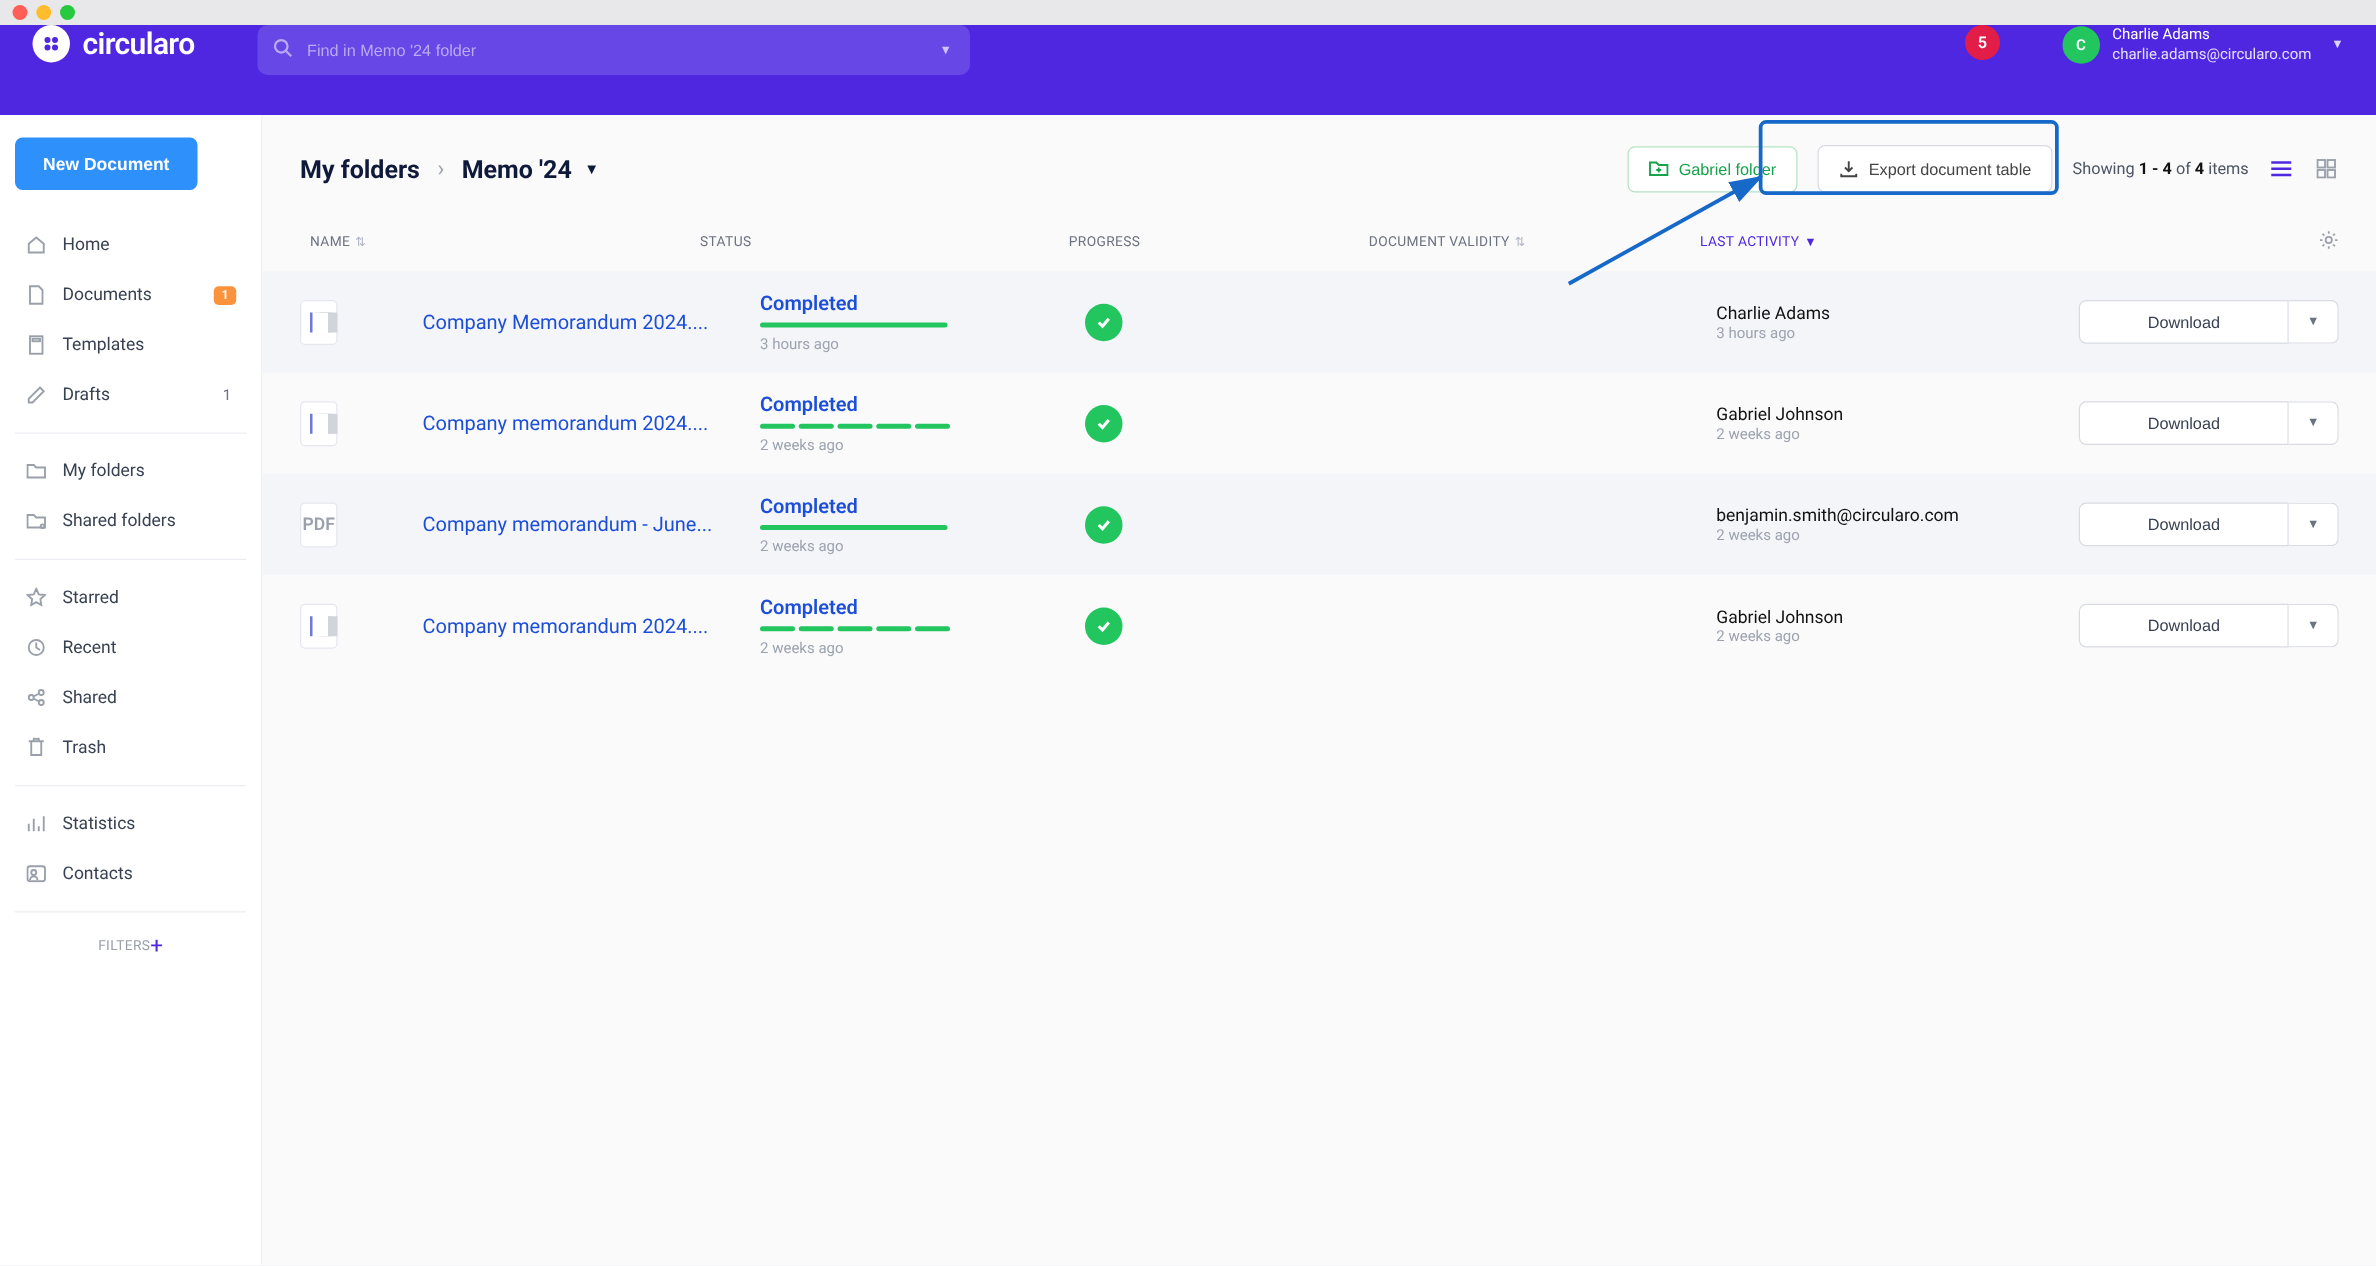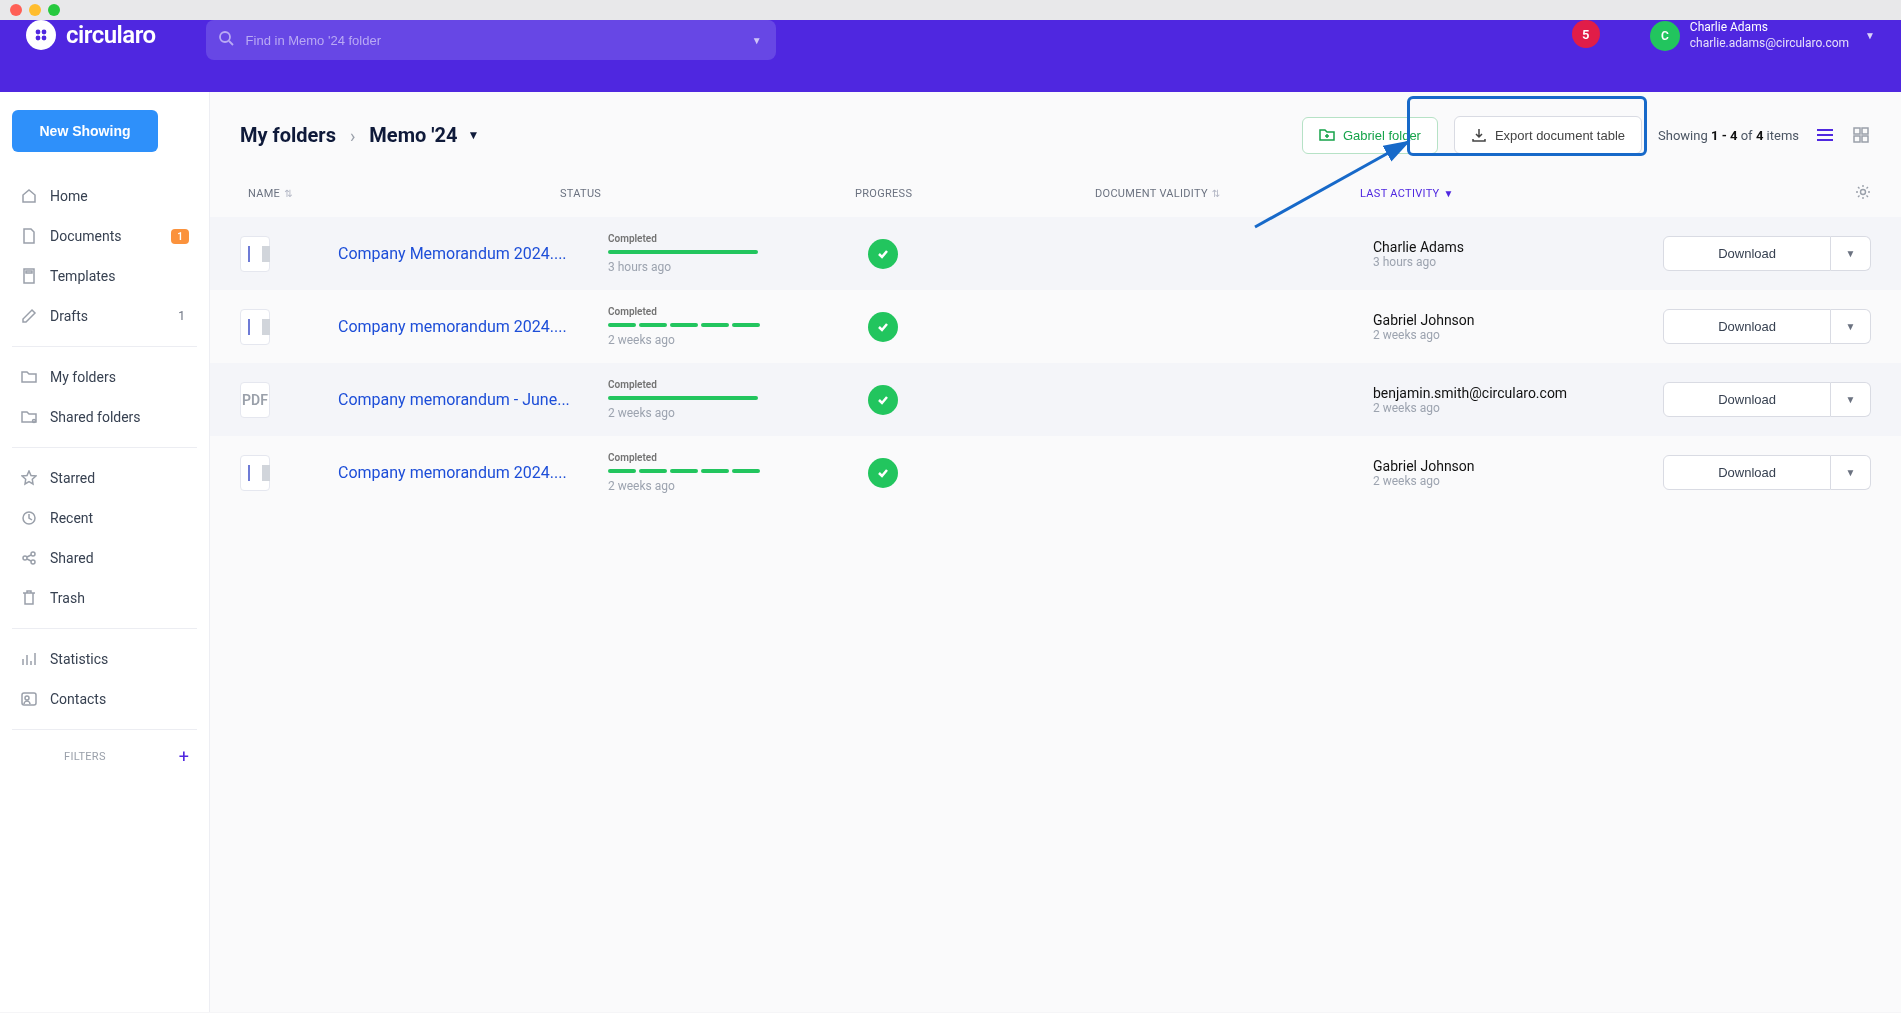--- a/index.html
+++ b/index.html
@@ -28,21 +28,21 @@
 
   .app-body{ display:flex; height:920px;}
   .sidebar{ width:210px; background:#fff; border-right:1px solid #edeef3; padding:18px 12px; display:flex; flex-direction:column;}
   .new-doc-btn{ background:#2e90fa; color:#fff; width:146px; height:42px; border:none; border-radius:6px; font-weight:600; font-size:14px; cursor:pointer; margin-bottom:24px;}
   .nav-item{ display:flex; align-items:center; gap:12px; padding:11px 8px; border-radius:6px; cursor:pointer; color:#6b7280; font-size:14px;}
   .nav-item .lbl{ flex:1; color:#374151;}
   .nav-item .ico{ width:18px; height:18px; display:flex; align-items:center; justify-content:center; font-size:16px; color:#9aa0aa;}
   .badge-or{ background:#fb923c; color:#fff; border-radius:4px; font-size:10px; padding:2px 6px; font-weight:600;}
   .badge-plain{ color:#6b7280; font-size:12px; padding-right:4px;}
   .divider{ border-top:1px solid #ecedf2; margin:10px 0;}
-  .filt-row{ display:flex; align-items:center; justify-content:space-between; padding:6px 8px;margin-left:44px; }
+  .filt-row{ display:flex; align-items:center; justify-content:center; padding:6px 8px; }
   .filt-row .ft{ font-size:11px; color:#9aa0aa; letter-spacing:0.3px;}
   .filt-row .plus{ color:#4f27e0; font-size:18px; cursor:pointer;}
 
   .main{ flex:1; display:flex; flex-direction:column; background:#fafafb; position:relative;}
   .crumbs{ display:flex; align-items:center; gap:14px; padding:24px 30px 10px; }
   .crumb{ font-size:20px; font-weight:700; color:#0f1a3a;}
   .crumb-sep{ color:#9aa0aa; font-size:18px;}
   .crumb-drop{font-size:12px; color:#0f1a3a; margin-left:-4px;}
 
   .crumb-actions{ margin-left:auto; display:flex; align-items:center; gap:16px;}
@@ -68,21 +68,21 @@
   .sort-car.active{color:#4f27e0;}
   .gear-ico{margin-left:auto; color:#9aa0aa; cursor:pointer;}
 
   .row{ display:flex; align-items:center; padding:16px 30px; }
   .row.striped{ background:#f4f5f9;}
   .doc-ico{ width:30px; height:36px; border-radius:4px; background:#fff; border:1px solid #e5e7ef; display:flex; align-items:center; justify-content:center; margin-right:20px; font-size:9px; color:#9aa0aa;}
   .doc-ico.lines::before{content:""; width:12px; height:16px; border-left:2px solid #6e7bd6; box-shadow: 4px 0 0 #d1d5db, 8px 0 0 #d1d5db;}
   .doc-ico.pdf{font-size:14px; font-weight:600; color:#9aa0aa;}
   .name-c{ width:270px; font-size:16px; color:#1d4ed8; white-space:nowrap; overflow:hidden; text-overflow:ellipsis;margin-left:48px;}
   .status-c{width:260px;}
-  .status-title{font-size:10px; font-weight:600; color:#737373;}
+  .status-title{font-size:16px; font-weight:600; color:#1d4ed8;}
   .pbar{display:flex; gap:3px; margin:6px 0;}
   .pseg{height:4px; background:#22c55e; border-radius:2px;}
   .time-sub{font-size:12px; color:#9ca3af;}
   .prog-c{width:240px;}
   .check-c{ width:30px; height:30px; border-radius:50%; background:#22c55e; color:#fff; display:flex; align-items:center; justify-content:center;}
   .valid-c{width:265px;}
   .act-c{width:290px; font-size:13px;}
   .act-name{color:#111; font-size:14px;}
   .dl-c{flex:1; display:flex; justify-content:flex-end; gap:0;}
   .dl-btn{ border:1px solid #d9dbe3; background:#fff; padding:9px 54px; border-radius:6px 0 0 6px; font-size:13px; color:#374151; cursor:pointer;}
@@ -131,21 +131,21 @@
       <span>Charlie Adams</span>
       <span class="em">charlie.adams@circularo.com</span>
     </div>
     <span class="udrop">▼</span>
   </div>
 </div>
 
 <div class="app-body">
 
   <div class="sidebar">
-    <button class="new-doc-btn">New Showing</button>
+    <button class="new-doc-btn">New Document</button>
 
     <div class="nav-item">
       <span class="ico">
           <svg width="16" height="16" viewBox="0 0 16 16" fill="none" stroke="currentColor" stroke-width="1.5">
             <path d="M2 7 L8 2 L14 7 V14 H2 Z"></path>
           </svg>
         </span>
       <span class="lbl">Home</span>
     </div>
     <div class="nav-item">

